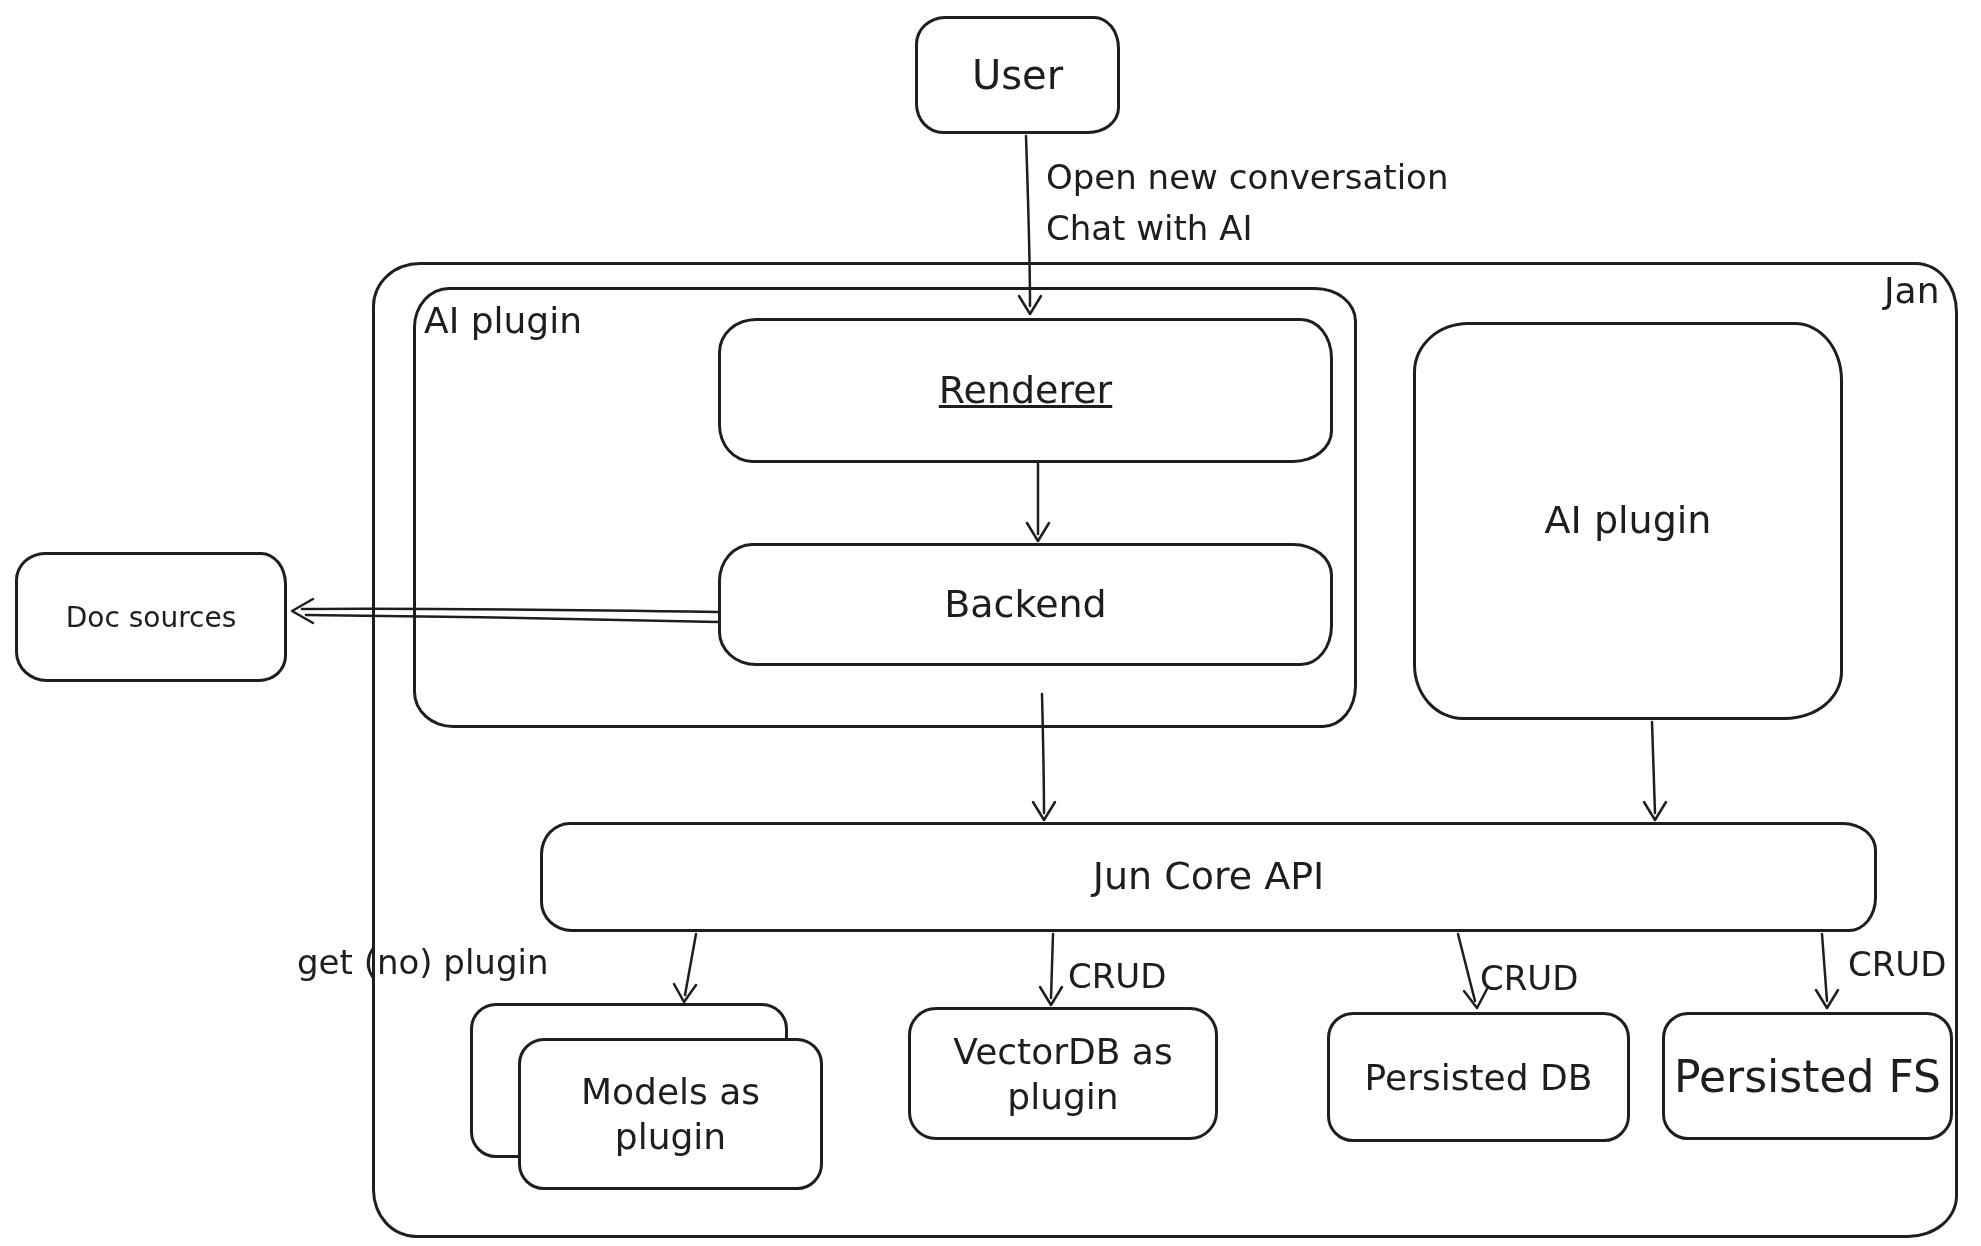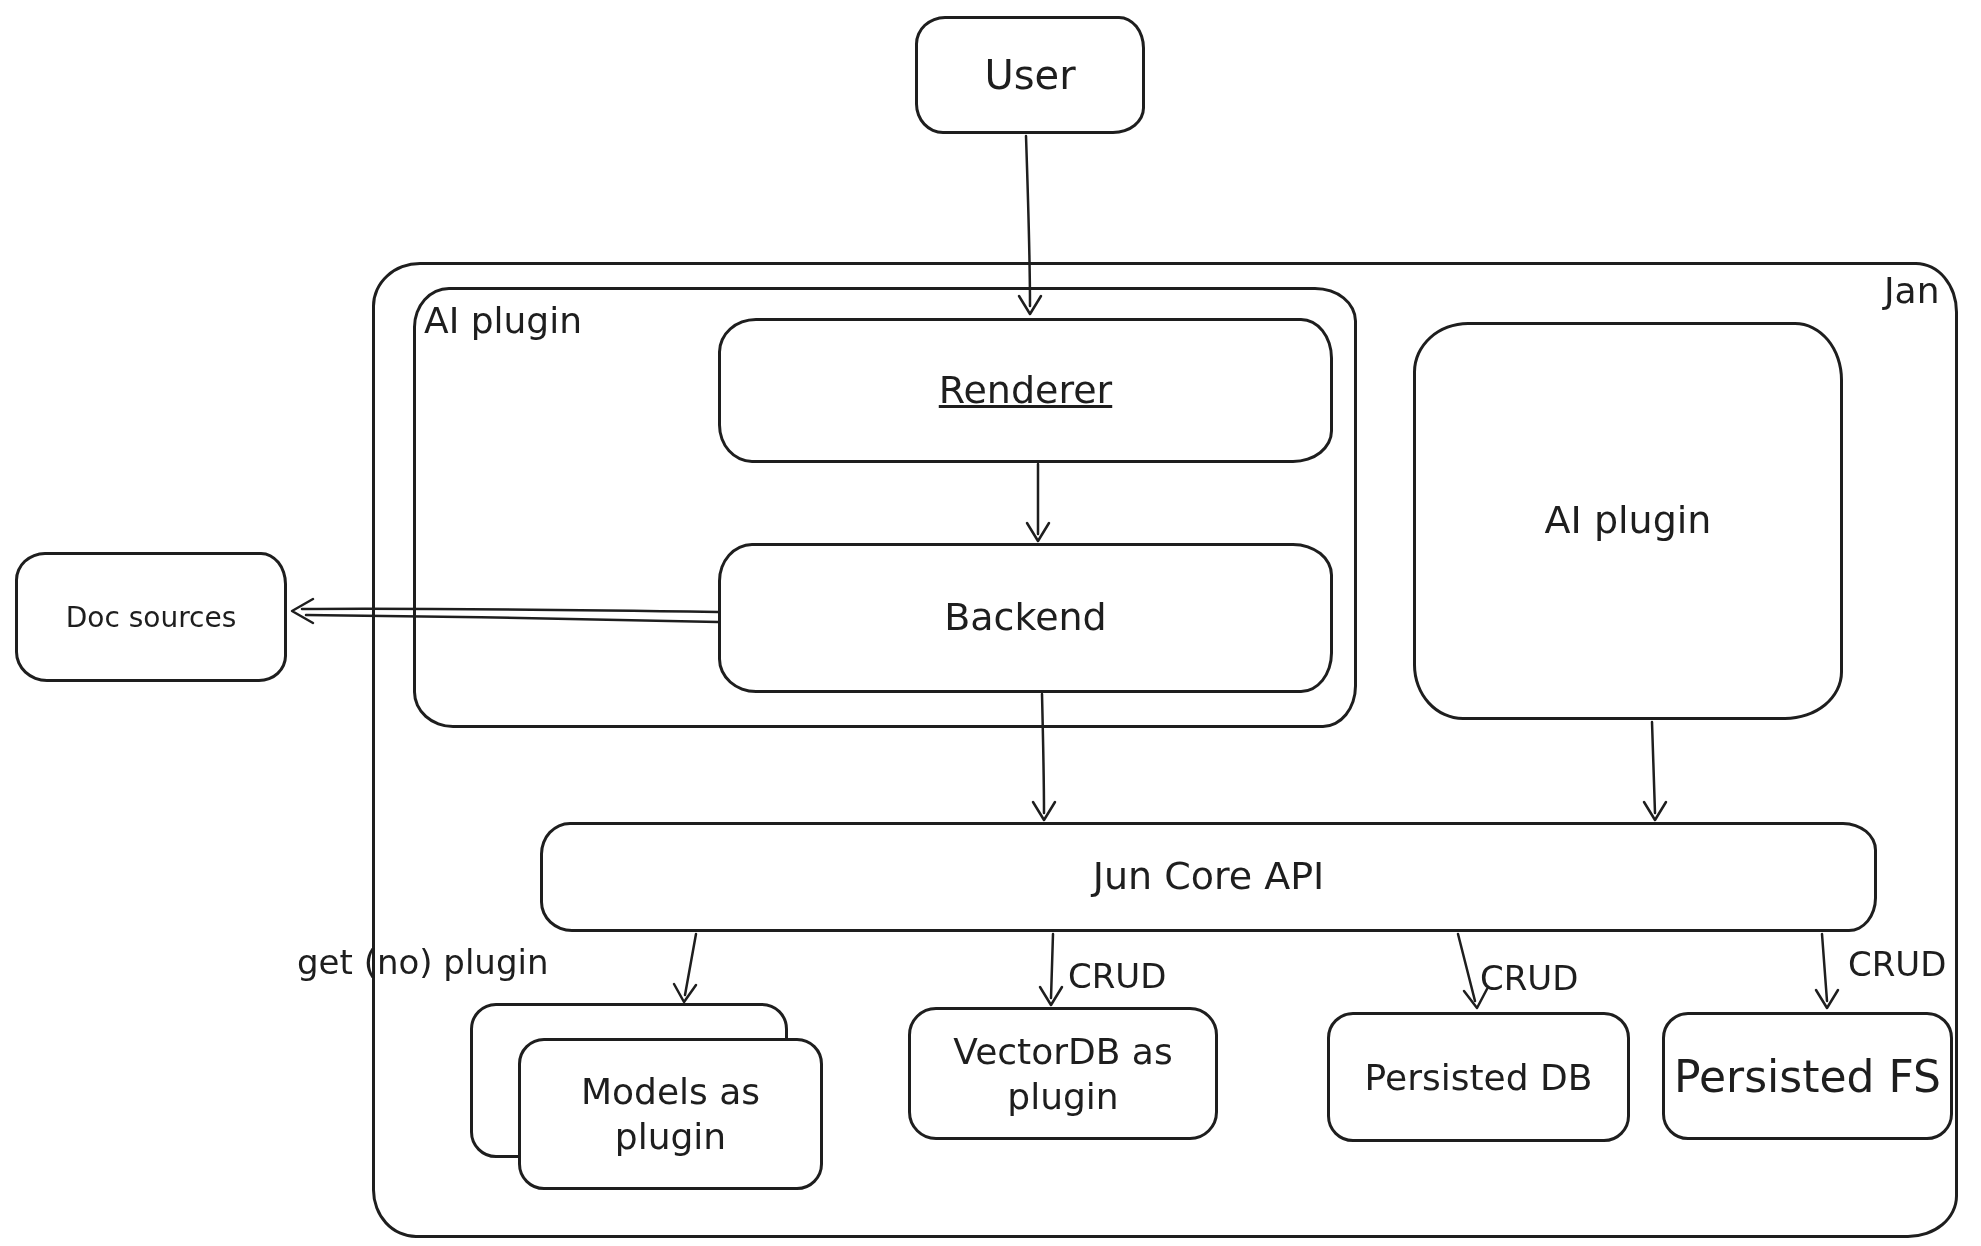--- a/index.html
+++ b/index.html
@@ -40,25 +40,25 @@
 
   
   .jan   { left: 372px; top: 262px; width: 1586px; height: 976px;
            border-radius: 48px 42px 50px 44px / 44px 50px 42px 48px; }
   .jan-label { left: 1884px; top: 270px; font-size: 36px; }
   .group { left: 413px; top: 287px; width: 944px; height: 441px;
            border-radius: 36px 42px 34px 40px / 40px 34px 42px 36px; }
   .group-label { left: 424px; top: 300px; font-size: 36px; }
 
   
-  .user     { left: 915px; top: 16px;  width: 230px;  height: 118px; font-size: 40px;
+  .user     { left: 915px; top: 16px;  width: 205px;  height: 118px; font-size: 40px;
               border-radius: 30px 26px 32px 28px / 28px 32px 26px 30px; }
   .renderer { left: 718px; top: 318px; width: 615px;  height: 145px; font-size: 38px;
               border-radius: 38px 32px 40px 34px / 34px 40px 32px 38px; text-decoration: underline; }
-  .backend  { left: 718px; top: 543px; width: 615px;  height: 150px; font-size: 38px;
+  .backend  { left: 718px; top: 543px; width: 615px;  height: 123px; font-size: 38px;
               border-radius: 34px 40px 32px 38px / 38px 32px 40px 34px; }
   .ai-right { left: 1413px; top: 322px; width: 430px; height: 398px; font-size: 38px;
               border-radius: 55px 48px 58px 50px / 50px 58px 48px 55px; }
   .doc      { left: 15px;  top: 552px; width: 272px;  height: 130px; font-size: 28px;
               border-radius: 30px 26px 28px 32px / 28px 32px 26px 30px; }
   .core     { left: 540px; top: 822px; width: 1337px; height: 110px; font-size: 38px;
               border-radius: 30px 34px 28px 32px / 32px 28px 34px 30px; }
 
   .models-back  { left: 470px; top: 1003px; width: 318px; height: 155px; border-radius: 26px; }
   .models-front { left: 518px; top: 1038px; width: 305px; height: 152px; font-size: 36px;
@@ -92,20 +92,24 @@
   <div class="frame jan"></div>
   <div class="label jan-label">Jan</div>
 
   <div class="frame group"></div>
   <div class="label group-label">AI plugin</div>
 
   <div class="node user">
     <span>User</span>
   </div>
 
+  <div class="edge-label open-conv">
+    <div>Open new conversation</div>
+    <div>Chat with AI</div>
+  </div>
 
   <div class="node renderer">
     <span>Renderer</span>
   </div>
 
 
   <div class="node backend">
     <span>Backend</span>
   </div>
 

